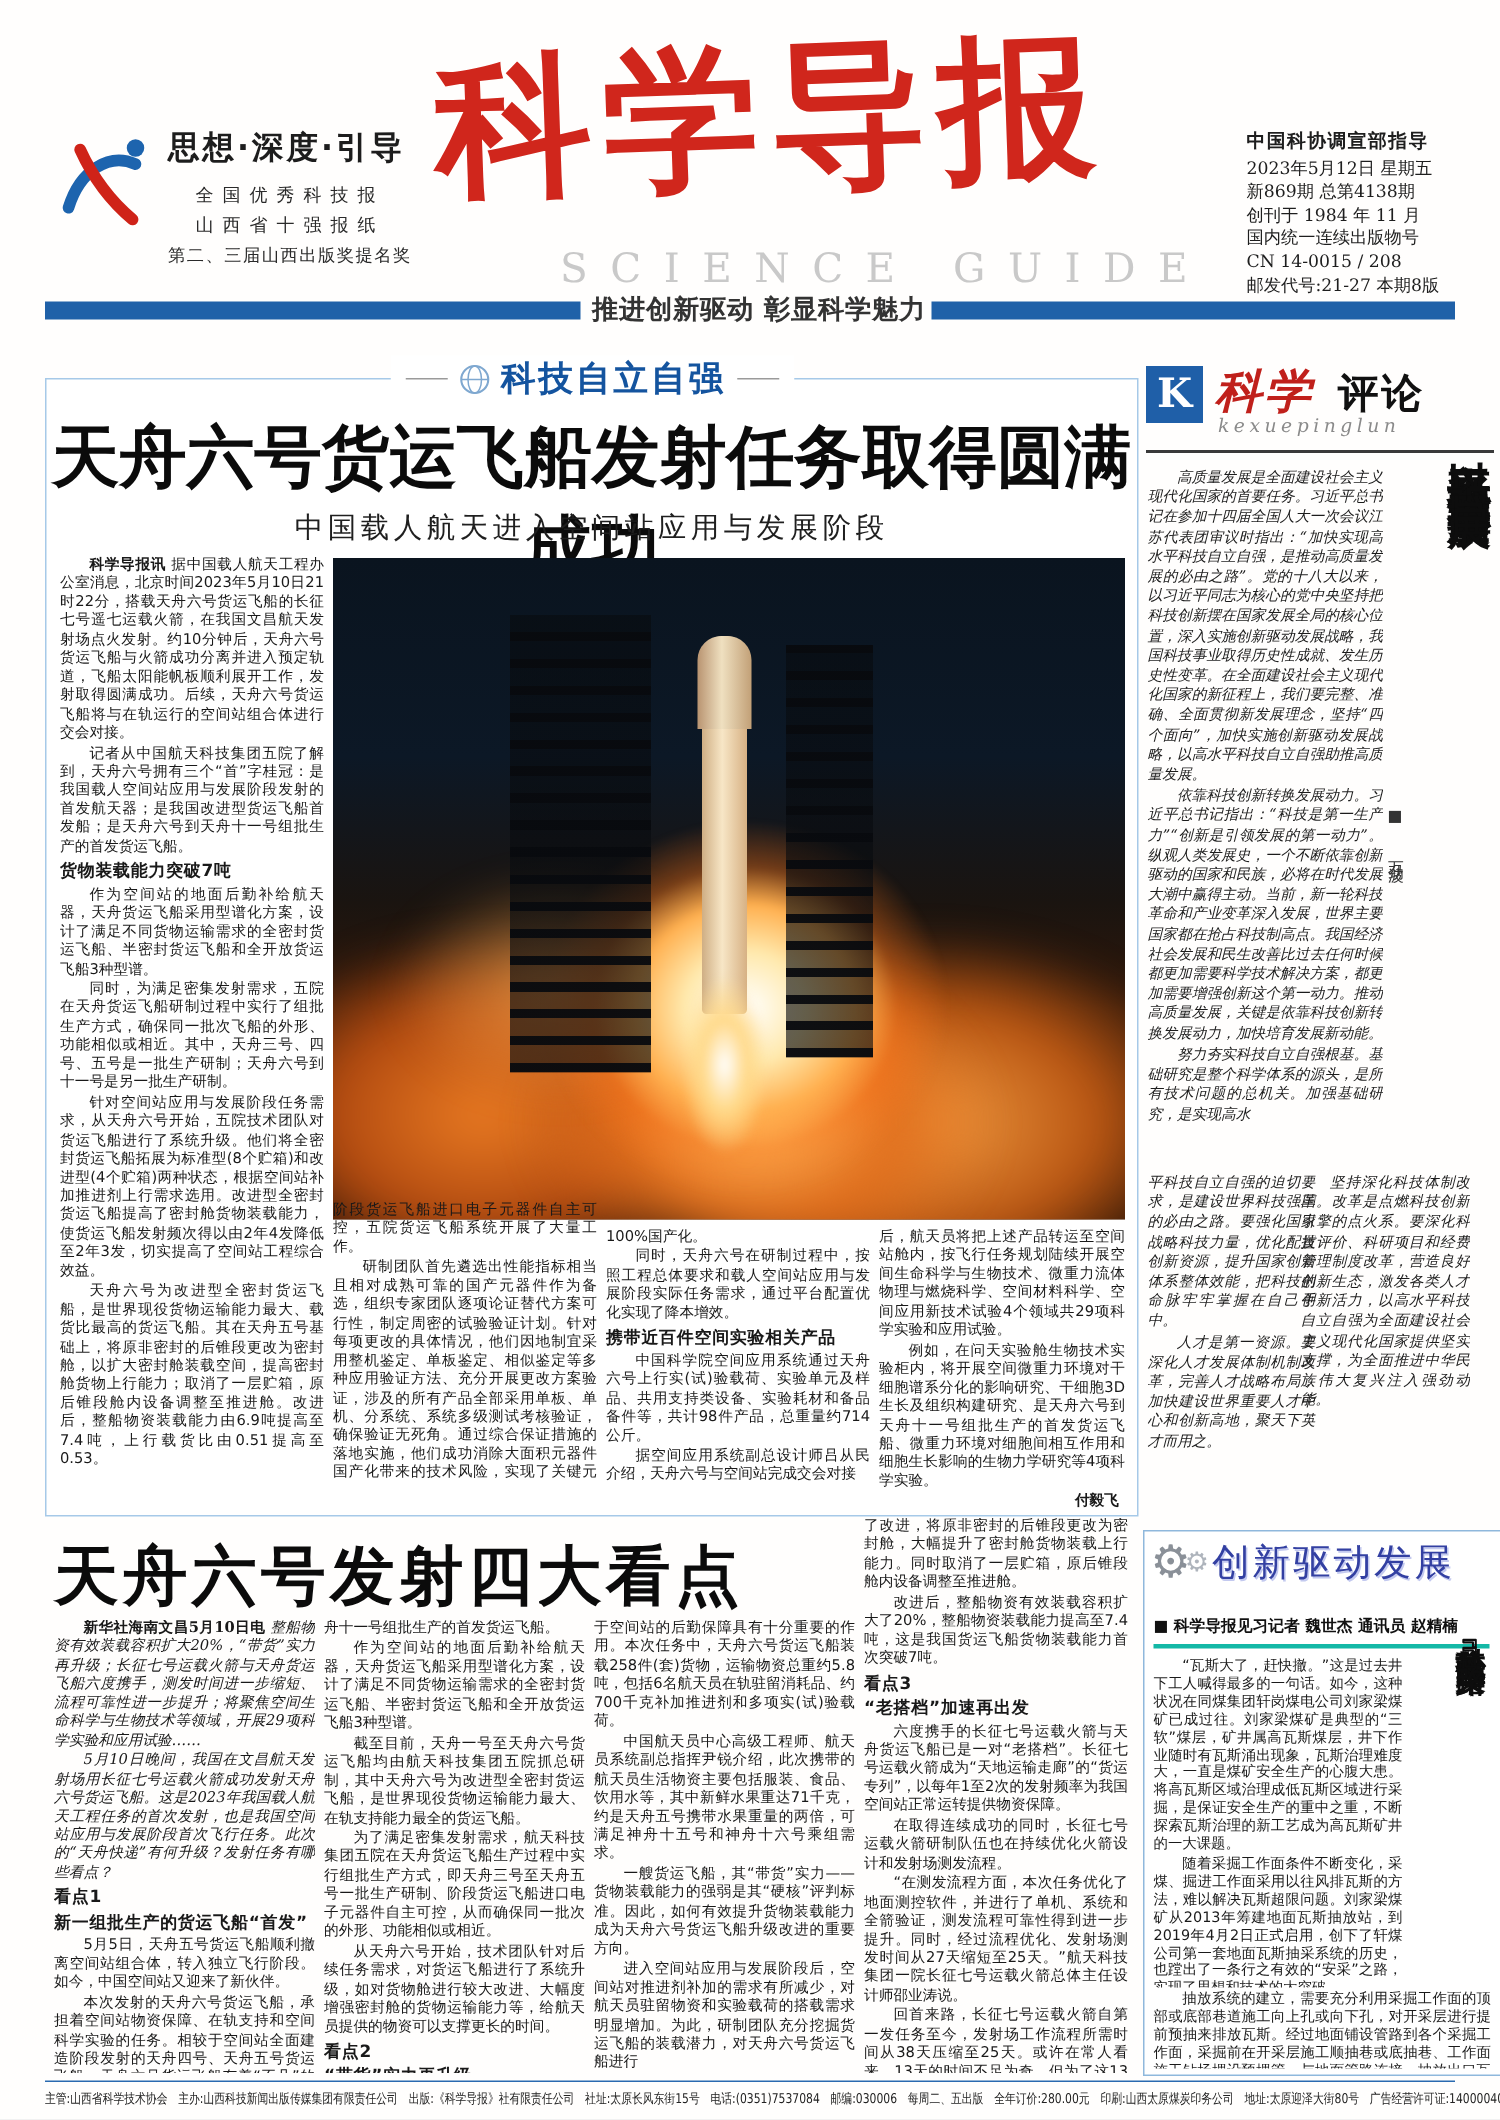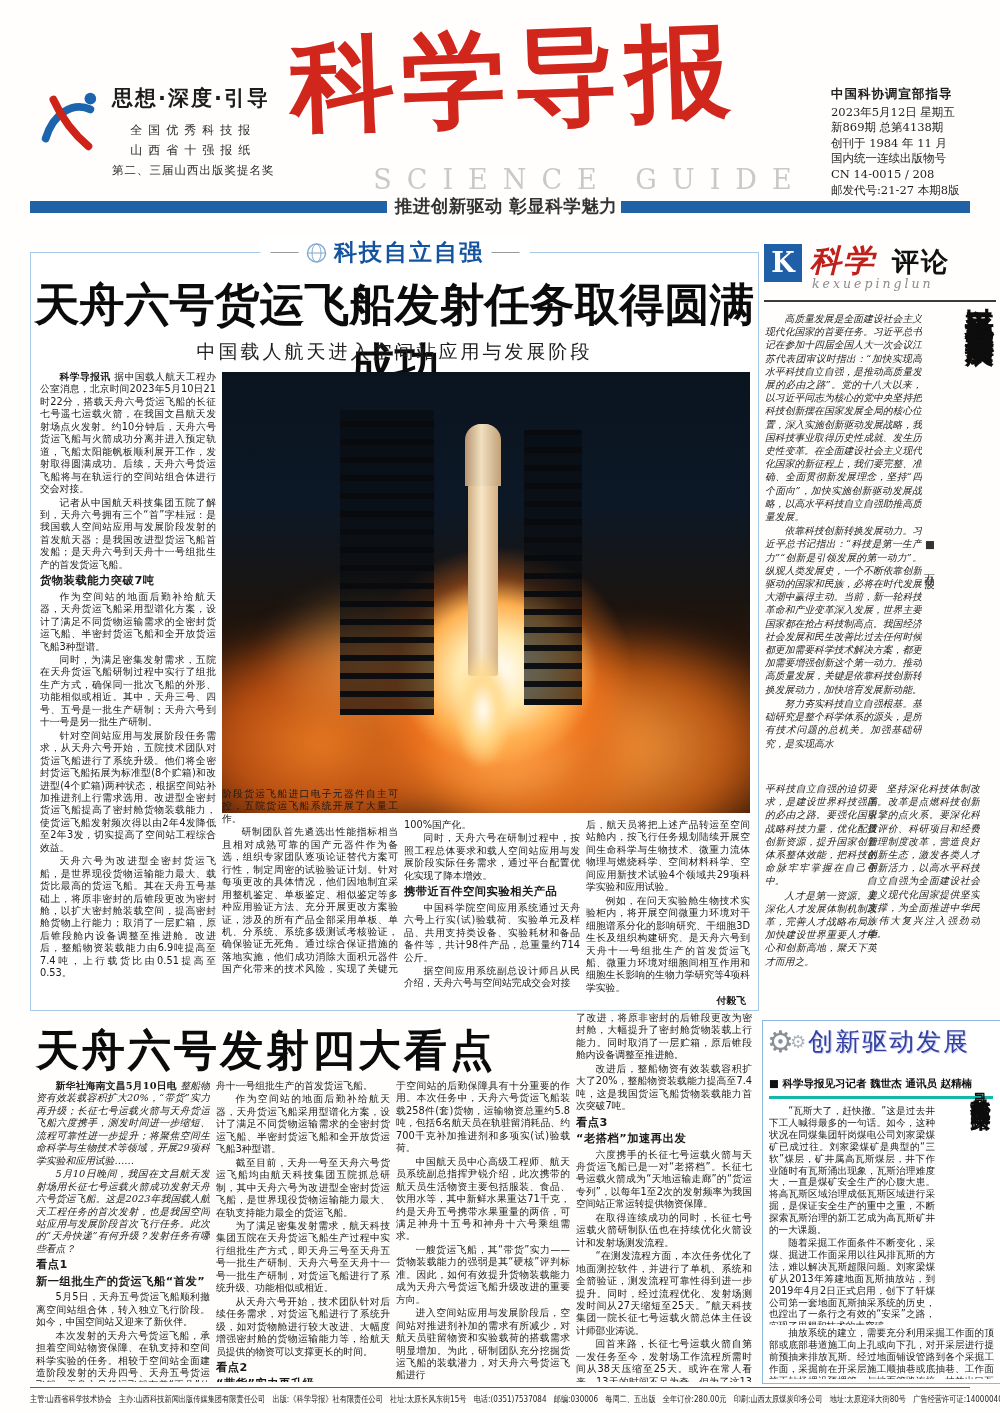--- a/index.html
+++ b/index.html
@@ -29,21 +29,21 @@
   .badge{position:absolute;left:50%;top:-16px;transform:translateX(-50%);background:#fff;
         padding:0 10px;display:flex;align-items:center;gap:7px;font-size:23px;font-weight:bold;
         color:#14549f;letter-spacing:2px;white-space:nowrap;}
   .badge .dash{width:28px;height:1px;background:#9a9a9a;}
   .headline{position:absolute;top:22px;left:0;width:100%;text-align:center;font-size:45px;
         font-weight:900;color:#0b0b0b;letter-spacing:0;}
   .subheadline{position:absolute;top:86px;left:0;width:100%;text-align:center;font-size:19px;
         color:#1f1f1f;letter-spacing:3px;}
   .mcol{position:absolute;overflow:hidden;font-size:9.8px;line-height:12.45px;color:#191919;}
   #m-col1{left:9px;top:118px;width:176px;height:634px;}
-  #m-col2{left:191px;top:536px;width:176px;height:186px;font-family:Liberation Mono, monospace;}
+  #m-col2{left:191px;top:548px;width:176px;height:186px;}
   #m-col3{left:373px;top:566px;width:176px;height:186px;}
   #m-col4{left:555px;top:566px;width:164px;height:186px;}
   
   .para{margin:0 0 1px;text-indent:2em;text-align:justify;}
   .t-cont{text-indent:0;}
   .t-h{text-indent:0;font-weight:bold;font-size:11.3px;margin:4px 0 3px;letter-spacing:.5px;}
   .t-author{text-align:right;font-weight:bold;text-indent:0;padding-right:4px;}
   .plead{font-weight:bold;font-style:normal;}
   .t-leadi,.t-pi{font-family:"DejaVu Serif",serif;font-style:italic;}
   
@@ -232,21 +232,21 @@
         <p class="para t-pi">5月10日晚间，我国在文昌航天发射场用长征七号运载火箭成功发射天舟六号货运飞船。这是2023年我国载人航天工程任务的首次发射，也是我国空间站应用与发展阶段首次飞行任务。此次的“天舟快递”有何升级？发射任务有哪些看点？</p>
         <p class="para t-h">看点1</p>
         <p class="para t-h">新一组批生产的货运飞船“首发”</p>
         <p class="para t-p">5月5日，天舟五号货运飞船顺利撤离空间站组合体，转入独立飞行阶段。如今，中国空间站又迎来了新伙伴。</p>
         <p class="para t-p">本次发射的天舟六号货运飞船，承担着空间站物资保障、在轨支持和空间科学实验的任务。相较于空间站全面建造阶段发射的天舟四号、天舟五号货运飞船，天舟六号货运飞船有着“不凡”的身份——我国载人空间站应用与发展阶段发射的首发航天器；我国改进型货运飞船首发船；天舟六号到天</p>
       </div>
     <div class="acol" id="a-col2">
         <p class="para t-cont">舟十一号组批生产的首发货运飞船。</p>
         <p class="para t-p">作为空间站的地面后勤补给航天器，天舟货运飞船采用型谱化方案，设计了满足不同货物运输需求的全密封货运飞船、半密封货运飞船和全开放货运飞船3种型谱。</p>
         <p class="para t-p">截至目前，天舟一号至天舟六号货运飞船均由航天科技集团五院抓总研制，其中天舟六号为改进型全密封货运飞船，是世界现役货物运输能力最大、在轨支持能力最全的货运飞船。</p>
-        <p class="para t-p">为了满足密集发射需求，航天科技集团五院在天舟货运飞船生产过程中实行组批生产方式，即天舟三号至天舟五号一批生产研制、天舟六号至天舟十一号一批生产研制，对货运飞船进行了系统升级、功能相似或相近。</p>
+        <p class="para t-p">为了满足密集发射需求，航天科技集团五院在天舟货运飞船生产过程中实行组批生产方式，即天舟三号至天舟五号一批生产研制、阶段货运飞船进口电子元器件自主可控，从而确保同一批次的外形、功能相似或相近。</p>
         <p class="para t-p">从天舟六号开始，技术团队针对后续任务需求，对货运飞船进行了系统升级，如对货物舱进行较大改进、大幅度增强密封舱的货物运输能力等，给航天员提供的物资可以支撑更长的时间。</p>
         <p class="para t-h">看点2</p>
         <p class="para t-h">“带货”实力再升级</p>
       </div>
     <div class="acol" id="a-col3">
         <p class="para t-cont">于空间站的后勤保障具有十分重要的作用。本次任务中，天舟六号货运飞船装载258件(套)货物，运输物资总重约5.8吨，包括6名航天员在轨驻留消耗品、约700千克补加推进剂和多项实(试)验载荷。</p>
         <p class="para t-p">中国航天员中心高级工程师、航天员系统副总指挥尹锐介绍，此次携带的航天员生活物资主要包括服装、食品、饮用水等，其中新鲜水果重达71千克，约是天舟五号携带水果重量的两倍，可满足神舟十五号和神舟十六号乘组需求。</p>
         <p class="para t-p">一艘货运飞船，其“带货”实力——货物装载能力的强弱是其“硬核”评判标准。因此，如何有效提升货物装载能力成为天舟六号货运飞船升级改进的重要方向。</p>
         <p class="para t-p">进入空间站应用与发展阶段后，空间站对推进剂补加的需求有所减少，对航天员驻留物资和实验载荷的搭载需求明显增加。为此，研制团队充分挖掘货运飞船的装载潜力，对天舟六号货运飞船进行</p>
       </div>

